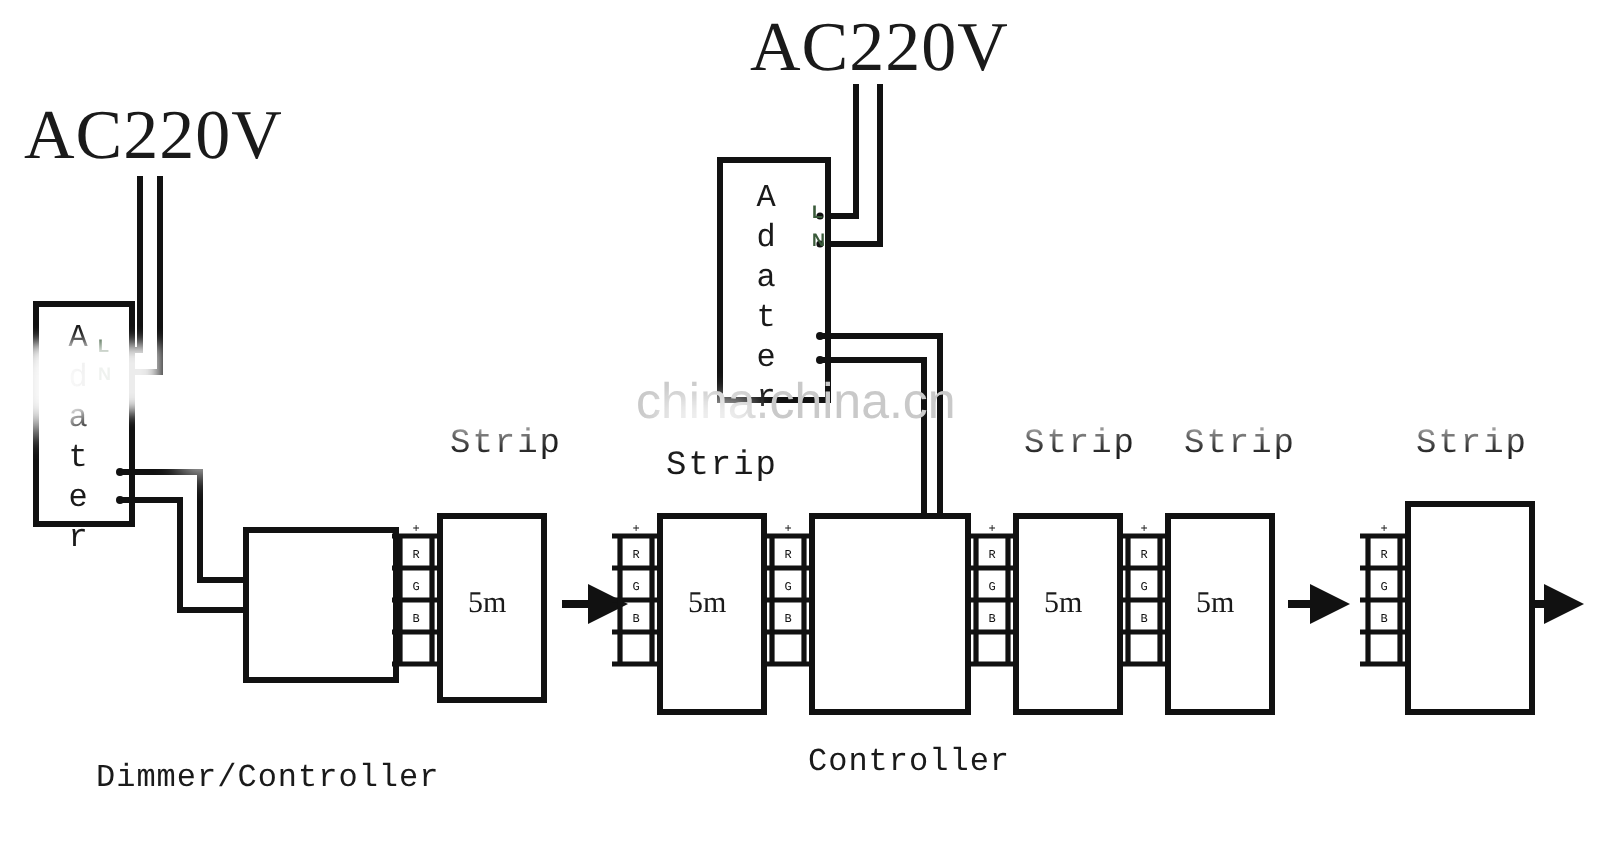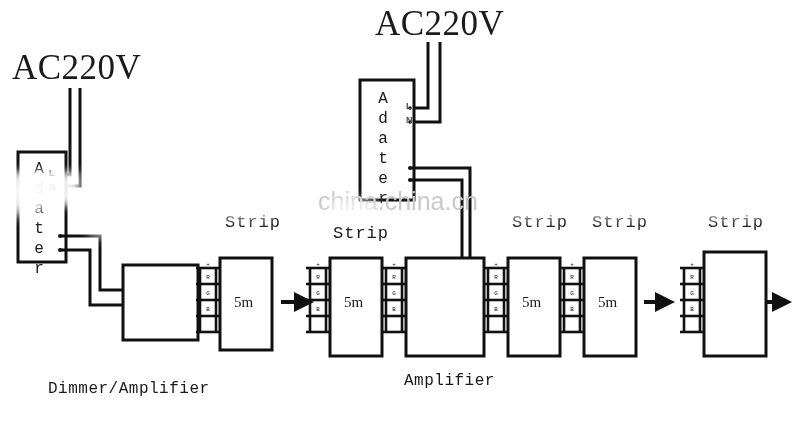--- a/index.html
+++ b/index.html
@@ -227,22 +227,22 @@
 <div class="lbl lbl-strip" style="left:512px; top:213px;">Strip</div>
 <div class="lbl lbl-strip" style="left:592px; top:213px;">Strip</div>
 <div class="lbl lbl-strip" style="left:708px; top:213px;">Strip</div>
 
 <div class="lbl lbl-5m" style="left:234px; top:294px;">5m</div>
 <div class="lbl lbl-5m" style="left:344px; top:294px;">5m</div>
 <div class="lbl lbl-5m" style="left:522px; top:294px;">5m</div>
 <div class="lbl lbl-5m" style="left:598px; top:294px;">5m</div>
 <div class="lbl lbl-5m" style="left:720px; top:294px;"></div>
 
-<div class="lbl lbl-cap" style="left:48px; top:380px;">Dimmer/Amplifier</div>
-<div class="lbl lbl-cap" style="left:404px; top:372px;">Amplifier</div>
+<div class="lbl lbl-cap" style="left:48px; top:380px;">Dimmer/Controller</div>
+<div class="lbl lbl-cap" style="left:404px; top:372px;">Controller</div>
 
 <div class="watermark" style="left:318px; top:187px;">china.china.cn</div>
 
 <div class="smudge" style="left:14px;  top:172px; width:66px; height:34px;"></div>
 <div class="smudge2" style="left:0px;   top:176px; width:40px; height:40px;"></div>
 <div class="smudge2" style="left:90px;  top:215px; width:40px; height:22px;"></div>
 <div class="smudge2" style="left:222px; top:200px; width:50px; height:18px;"></div>
 <div class="smudge2" style="left:504px; top:198px; width:56px; height:20px;"></div>
 <div class="smudge2" style="left:588px; top:198px; width:56px; height:20px;"></div>
 <div class="smudge2" style="left:700px; top:198px; width:60px; height:20px;"></div>

